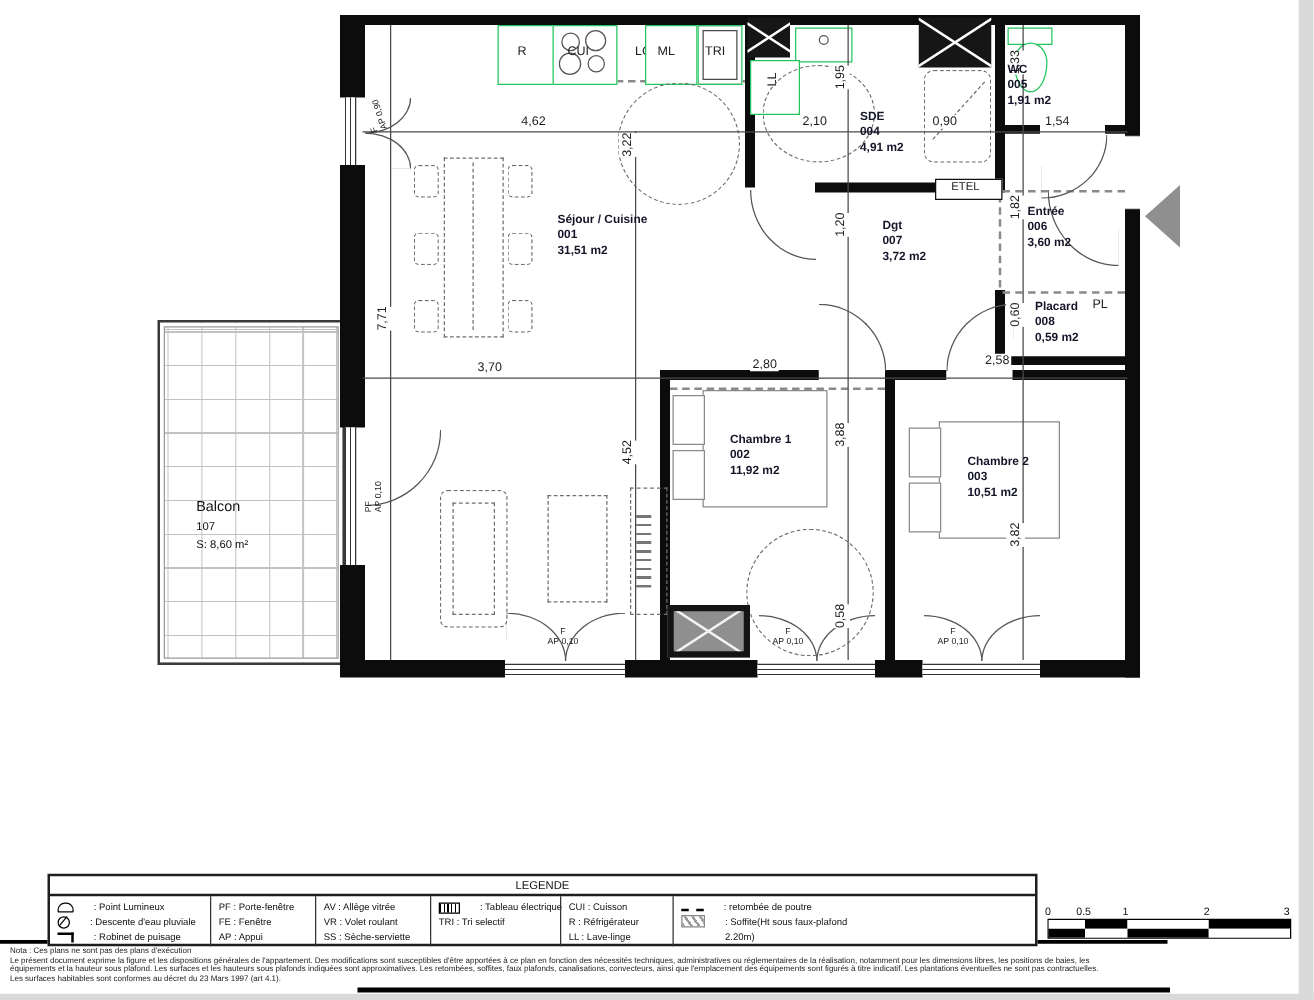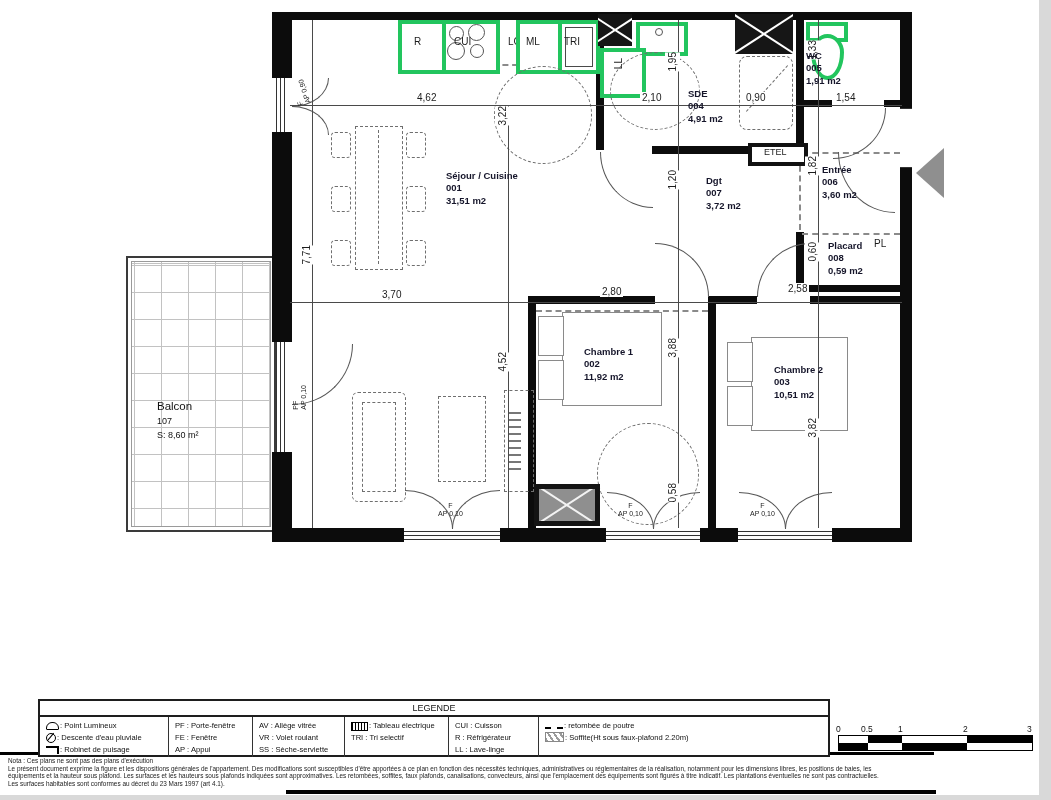--- a/index.html
+++ b/index.html
@@ -2,21 +2,21 @@
 <html><head>
 <meta charset="utf-8">
 <style>
   html,body{margin:0;padding:0;background:#fff;width:1051px;height:800px;overflow:hidden;
     font-family:"Liberation Sans",sans-serif;position:relative}
   .a{position:absolute}
   .w{position:absolute;background:#0c0c0c}
   .ln{position:absolute;background:#4a4a4a}
   .dashln{position:absolute;border-top:2px dashed #8a8a8a;height:0}
   .dashlnv{position:absolute;border-left:2px dashed #8a8a8a;width:0}
-  .box{position:absolute;border:4px solid #22c55e;background:#fff}
+  .box{position:absolute;border:1px solid #22c55e;background:#fff}
   .dash{position:absolute;border:1.3px dashed #6f6f6f}
   .circ{border-radius:50%}
   .room{position:absolute;font-size:9.5px;font-weight:bold;color:#15152a;line-height:1.3;white-space:nowrap}
   .dim{position:absolute;font-size:10px;color:#1c1c1c;background:#fff;padding:0 2px;line-height:1.1;white-space:nowrap}
   .vtxt{writing-mode:vertical-rl;transform:rotate(180deg)}
   .small{font-size:7px;color:#222;line-height:1.15}
   .winV{position:absolute;width:9px;background:linear-gradient(90deg,#333 0 1px,#fff 1px 4px,#333 4px 5px,#fff 5px 8px,#333 8px 9px)}
   .winH{position:absolute;height:9px;background:linear-gradient(180deg,#333 0 1px,#fff 1px 4px,#333 4px 5px,#fff 5px 8px,#333 8px 9px)}
   .arcbr{position:absolute;border-right:1.3px solid #555;border-bottom:1.3px solid #555;border-radius:0 0 100% 0}
   .arcbl{position:absolute;border-left:1.3px solid #555;border-bottom:1.3px solid #555;border-radius:0 0 0 100%}
@@ -35,21 +35,21 @@
                      repeating-linear-gradient(90deg,#c2c2c2 0 1px,transparent 1px 27px);
     background-position:6px 6px}
   .balclab{position:absolute;color:#111;line-height:1.5;font-size:9px}
   .balclab .t{font-size:11.5px}
   
   .legend{position:absolute;left:38px;top:699px;width:792px;height:58px;border:2px solid #1e1e1e;background:#fff;box-sizing:border-box}
   .leghead{height:14px;border-bottom:2px solid #1e1e1e;text-align:center;font-size:9px;color:#111;line-height:14px}
   .legbody{display:flex;height:40px}
   .legcol{padding:3px 4px 0 6px;font-size:7.6px;color:#111;line-height:1.6;border-left:1px solid #333;box-sizing:border-box}
   .legcol:first-child{border-left:none}
-  .legitem{display:flex;align-items:center;gap:1px;white-space:nowrap}
+  .legitem{display:flex;align-items:center;gap:16px;white-space:nowrap}
   .legitem.wrap{white-space:normal;align-items:flex-start}
   .ic{flex:0 0 auto;display:inline-block}
   .ic-lamp{width:11px;height:6px;border:1px solid #000;border-radius:6px 6px 1px 1px;background:#fff}
   .ic-dep{width:8px;height:8px;border:1px solid #000;border-radius:50%;position:relative;background:#fff}
   .ic-dep i{position:absolute;left:3px;top:-2px;width:1px;height:10px;background:#000;transform:rotate(40deg)}
   .ic-rob{width:11px;height:6px;border-top:2px solid #000;border-right:2px solid #000}
   .ic-tab{width:15px;height:7px;border:1px solid #000;background:repeating-linear-gradient(90deg,#000 0 1px,#fff 1px 3px)}
   .ic-dash{width:18px;border-top:2px dashed #000;height:0;margin-top:3px}
   .ic-soff{width:17px;height:8px;border:1px solid #888;background:repeating-linear-gradient(55deg,#9b9b9b 0 2px,#fff 2px 5px)}
   

